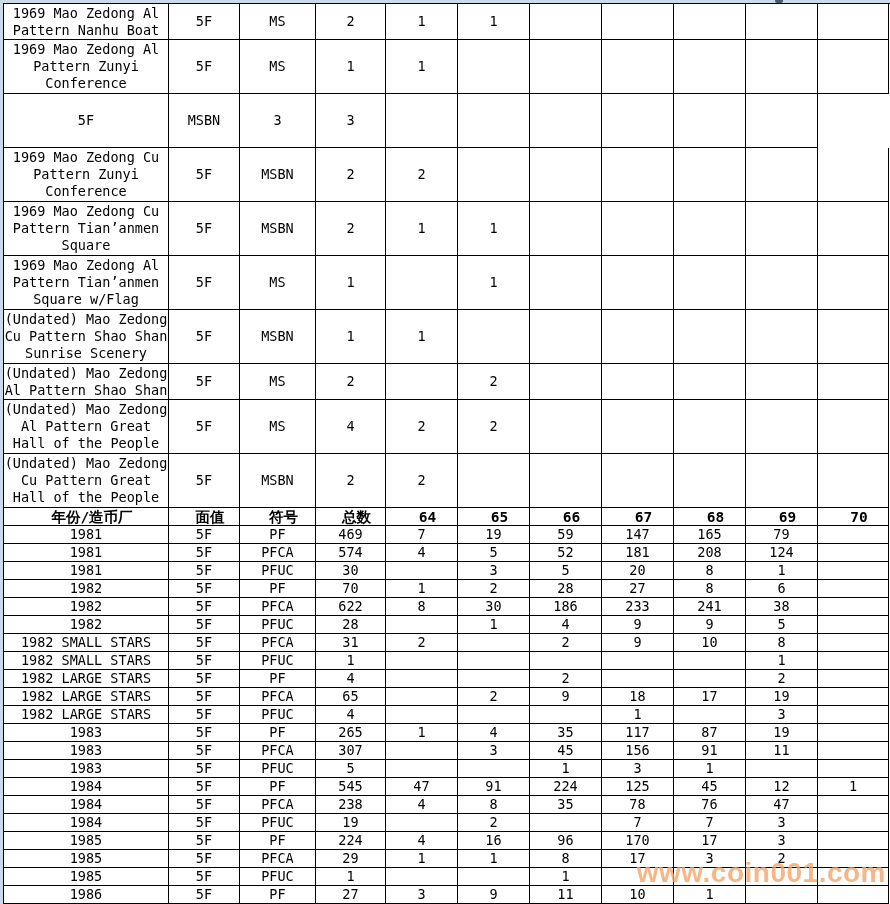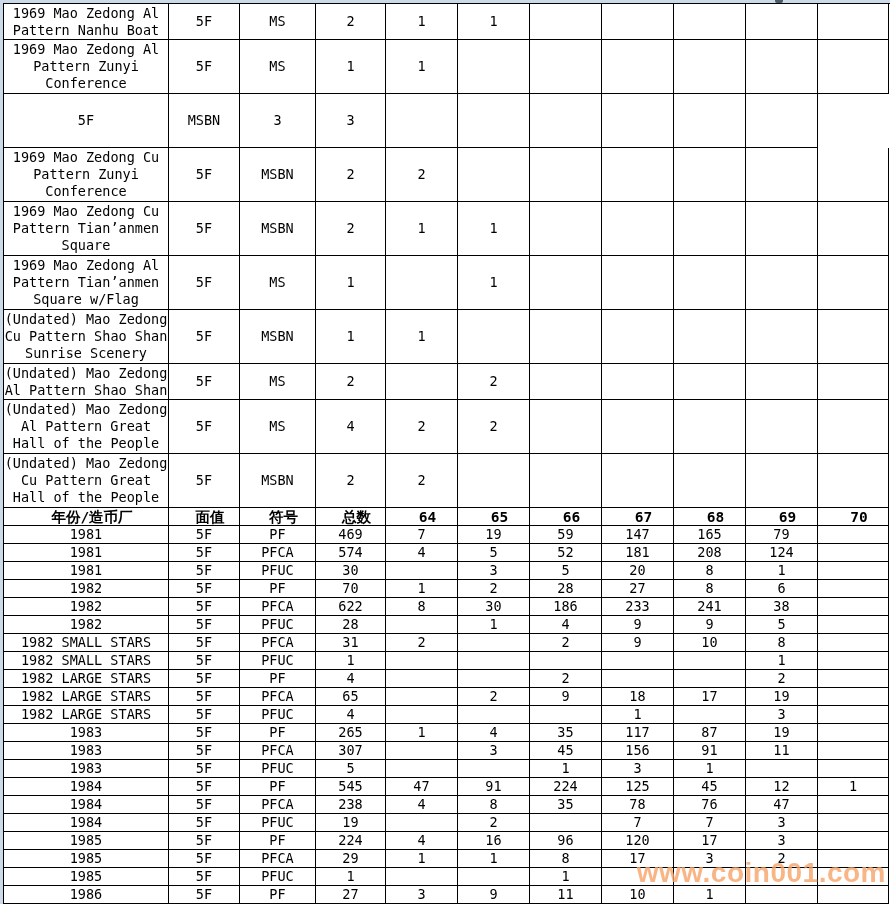--- a/index.html
+++ b/index.html
@@ -420,21 +420,21 @@
         <div class="c"></div>
       </div>
       <div class="row data">
         <div class="c">1985</div>
         <div class="c">5F</div>
         <div class="c">PF</div>
         <div class="c">224</div>
         <div class="c">4</div>
         <div class="c">16</div>
         <div class="c">96</div>
-        <div class="c">120</div>
+        <div class="c">170</div>
         <div class="c">17</div>
         <div class="c">3</div>
         <div class="c"></div>
       </div>
       <div class="row data">
         <div class="c">1985</div>
         <div class="c">5F</div>
         <div class="c">PFCA</div>
         <div class="c">29</div>
         <div class="c">1</div>

